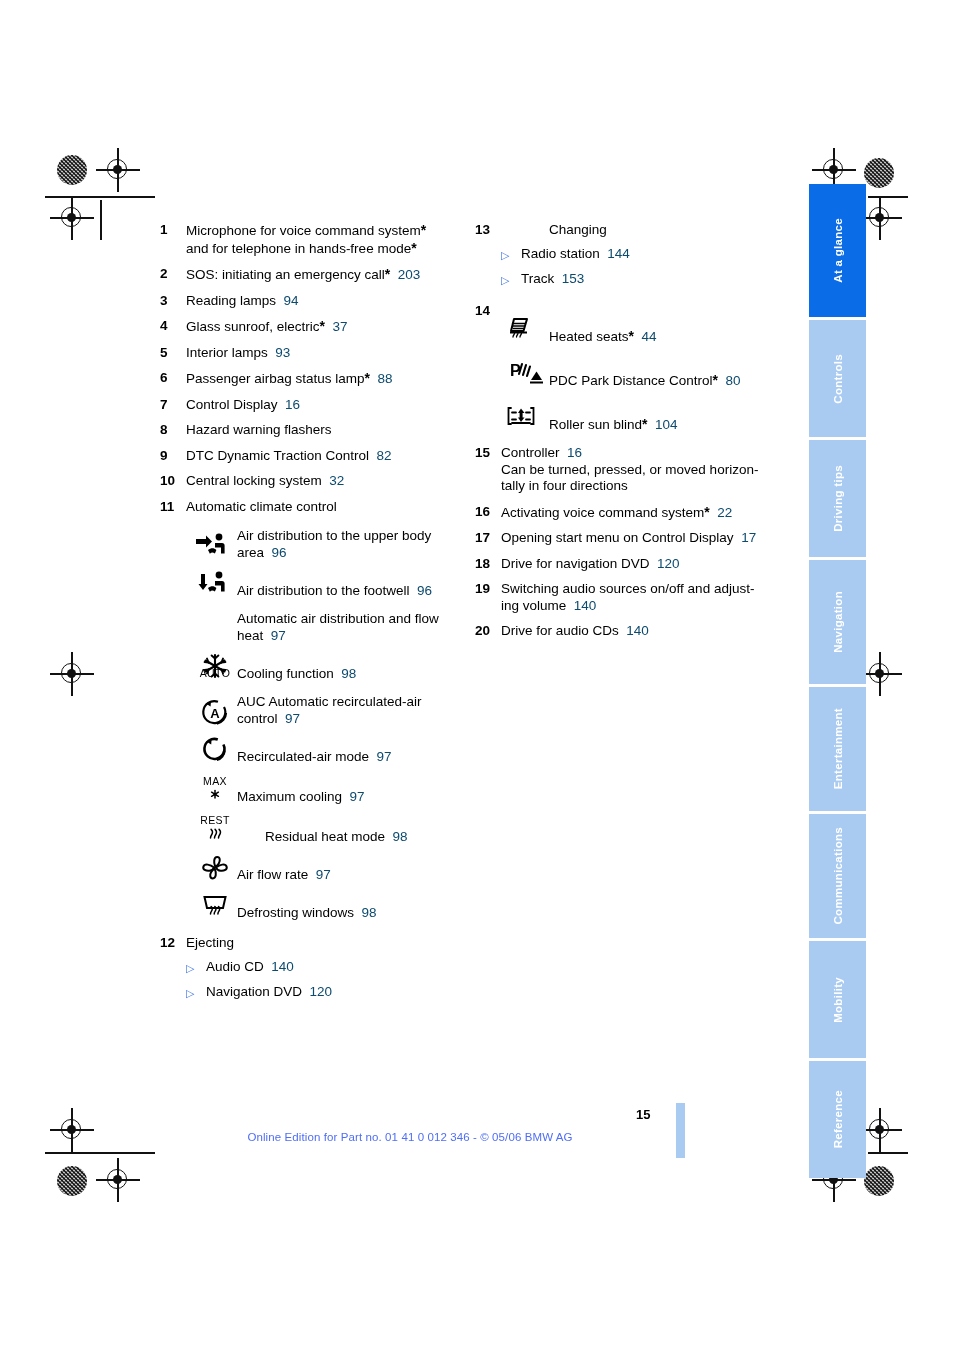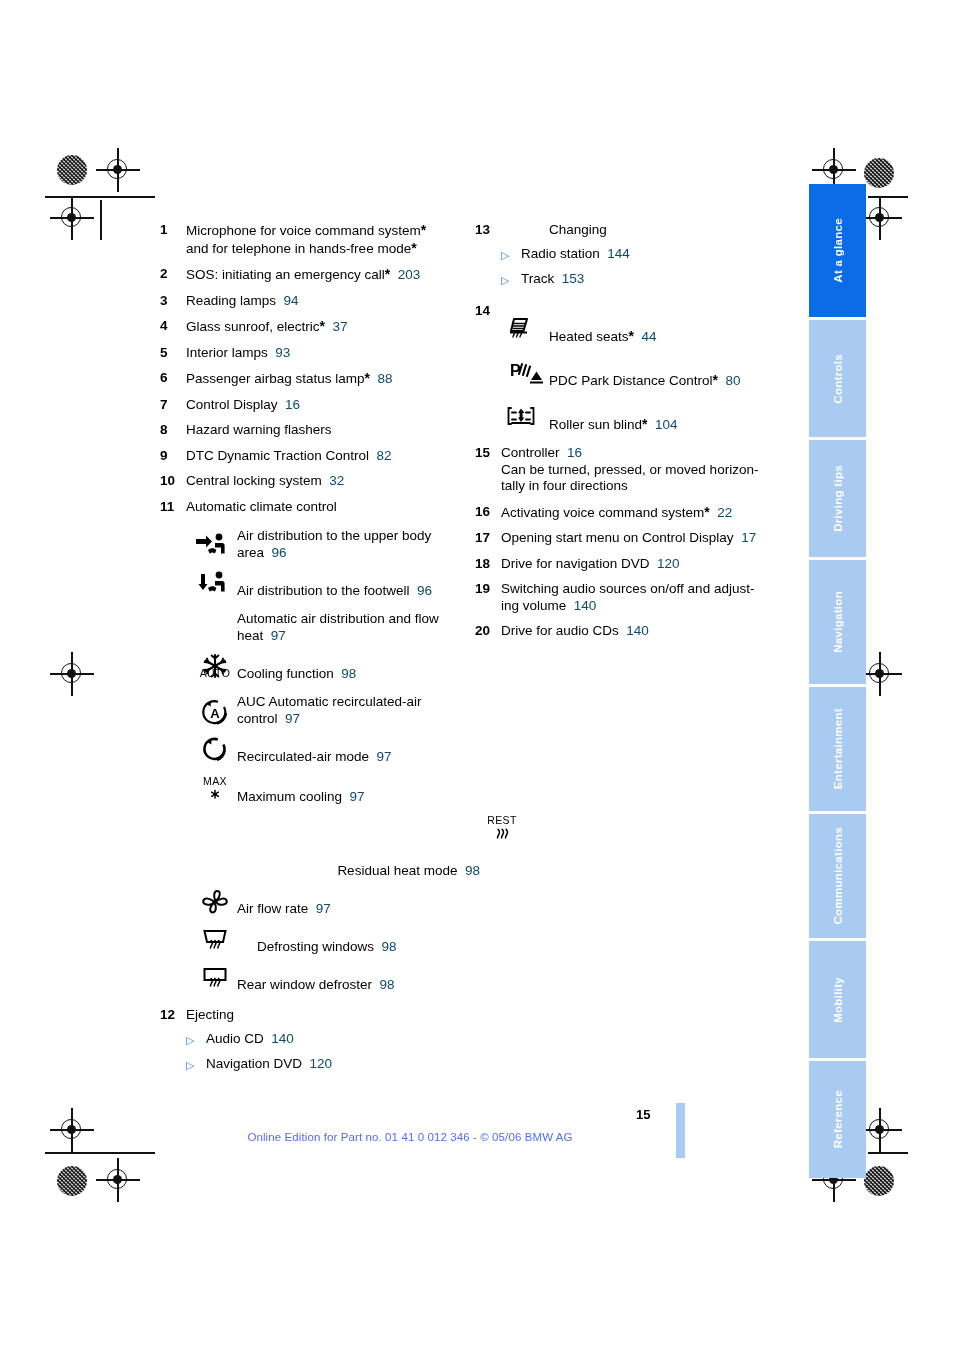--- a/index.html
+++ b/index.html
@@ -355,21 +355,21 @@
               </g>
               <circle cx="22" cy="6.3" r="1.5" fill="#000"></circle>
             </svg>
           </div>
           <div class="lbl" style="padding-top:5px;">
             <span>Maximum cooling</span>
             &nbsp;<span class="pg">97</span>
           </div>
         </div>
 
-        <div class="irow" style="margin-top:4px;flex-direction:column;">
+        <div class="irow" style="margin-top:4px;">
           <div class="ic" style="height:32px;">
             <div class="txtglyph" style="top:1px;">REST</div>
             <svg width="44" height="14" viewBox="0 0 44 14" style="position:absolute;left:0;top:13px;">
               <g fill="none" stroke="#000" stroke-width="1.5" stroke-linecap="round">
                 <path d="M17.5 12 c0-3 2-3 2-6 c0-1.4-.8-2-1.4-2.6"></path>
                 <path d="M21.5 12 c0-3 2-3 2-6 c0-1.4-.8-2-1.4-2.6"></path>
                 <path d="M25.5 12 c0-3 2-3 2-6 c0-1.4-.8-2-1.4-2.6"></path>
               </g>
             </svg>
           </div>
@@ -389,53 +389,37 @@
                 <path d="M21.8 15.8 c1.8 4.2 1.4 9.6-2 9.6 c-3 0-3.2-3.6-1.6-6.4 c1.2-2 2.8-3 3.6-3.2 z"></path>
               </g>
             </svg>
           </div>
           <div class="lbl">
             <span>Air flow rate</span>
             &nbsp;<span class="pg">97</span>
           </div>
         </div>
 
-        <div class="irow" style="margin-top:4px;gap:20px;">
+        <div class="irow" style="margin-top:4px;">
           <div class="ic">
             <svg width="44" height="30" viewBox="0 0 44 30">
               <path d="M11.5 6 H32.5 L30 17 H14 Z" fill="none" stroke="#000" stroke-width="2"></path>
               <g fill="none" stroke="#000" stroke-width="1.5" stroke-linecap="round">
                 <path d="M17.5 23 c0-2.6 1.8-2.6 1.8-5.2 c0-1.2-.7-1.8-1.2-2.3"></path>
                 <path d="M21.2 23 c0-2.6 1.8-2.6 1.8-5.2 c0-1.2-.7-1.8-1.2-2.3"></path>
                 <path d="M24.9 23 c0-2.6 1.8-2.6 1.8-5.2 c0-1.2-.7-1.8-1.2-2.3"></path>
               </g>
             </svg>
           </div>
           <div class="lbl">
             <span>Defrosting windows</span>
             &nbsp;<span class="pg">98</span>
           </div>
         </div>
 
-        <div class="irow" style="margin-top:4px;">
-          <div class="ic">
-            <svg width="44" height="30" viewBox="0 0 44 30">
-              <rect x="11.5" y="6" width="21" height="11" fill="none" stroke="#000" stroke-width="2"></rect>
-              <g fill="none" stroke="#000" stroke-width="1.5" stroke-linecap="round">
-                <path d="M17.5 23 c0-2.6 1.8-2.6 1.8-5.2 c0-1.2-.7-1.8-1.2-2.3"></path>
-                <path d="M21.2 23 c0-2.6 1.8-2.6 1.8-5.2 c0-1.2-.7-1.8-1.2-2.3"></path>
-                <path d="M24.9 23 c0-2.6 1.8-2.6 1.8-5.2 c0-1.2-.7-1.8-1.2-2.3"></path>
-              </g>
-            </svg>
-          </div>
-          <div class="lbl">
-            <span>Rear window defroster</span>
-            &nbsp;<span class="pg">98</span>
-          </div>
-        </div>
       </div>
 
       <div class="entry" style="margin-top:14px;margin-bottom:7px;">
         <div class="num">12</div>
         <div class="txt">
           <span>Ejecting</span>
         </div>
       </div>
       <div class="sub">
         <span class="tri">▷</span>

